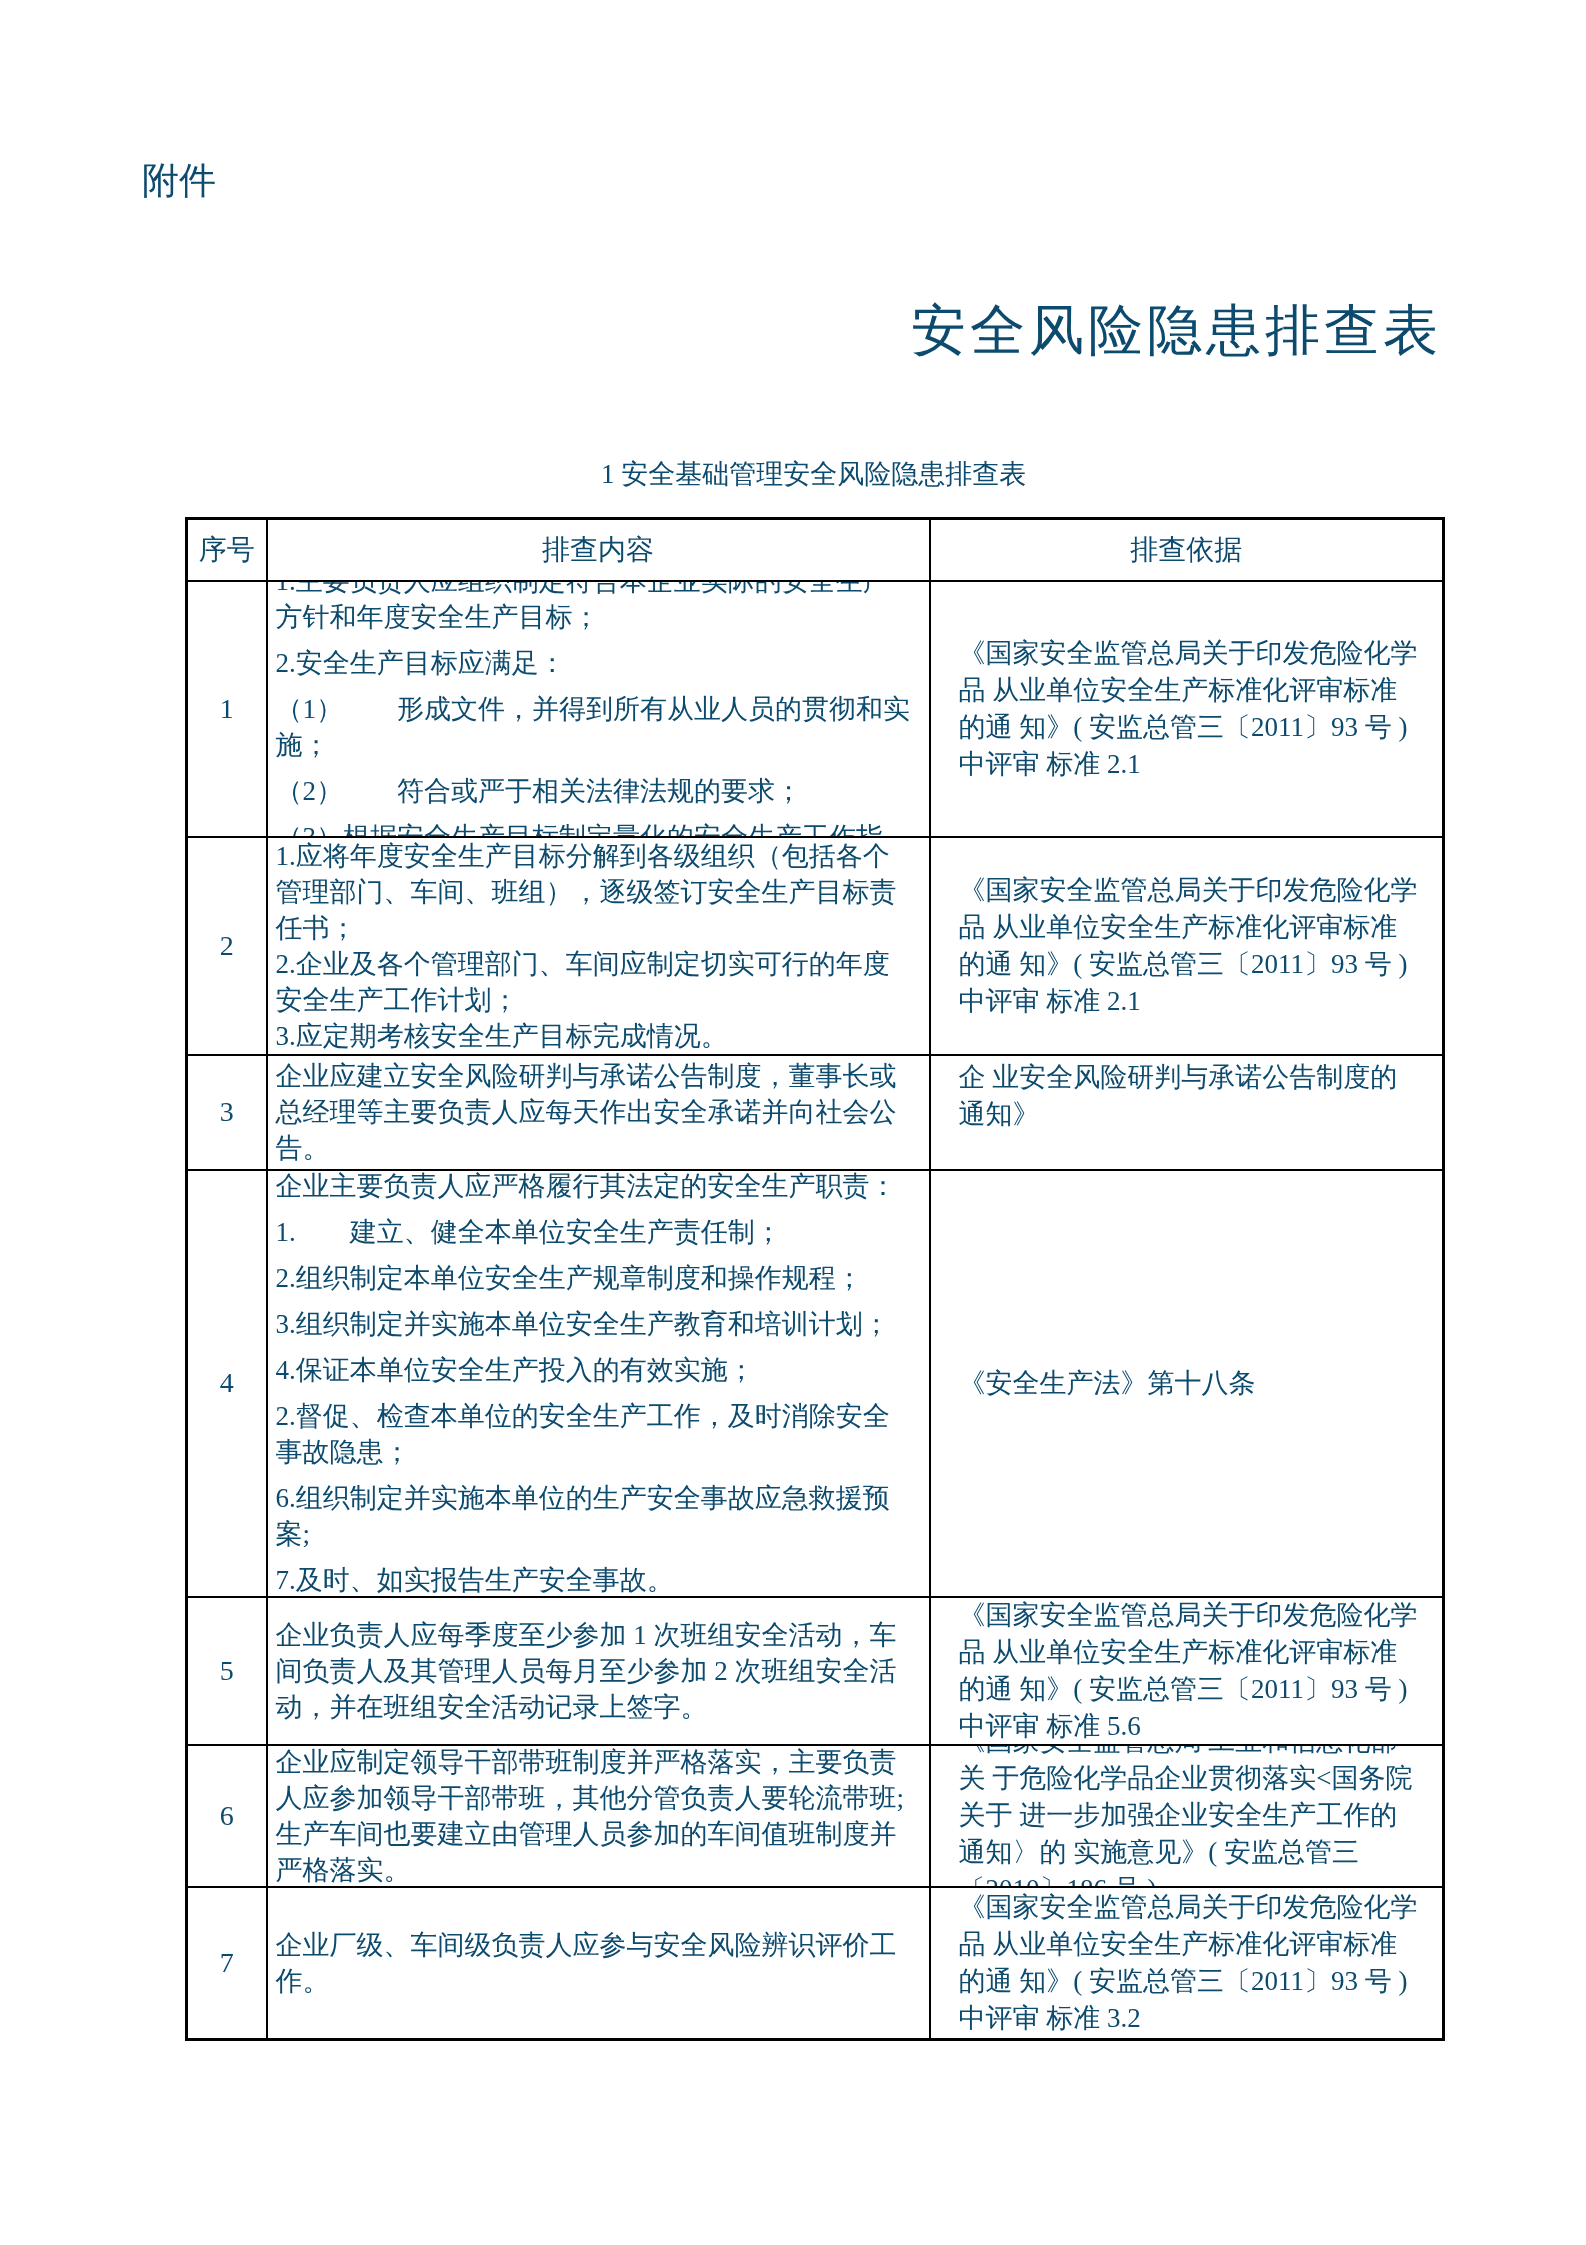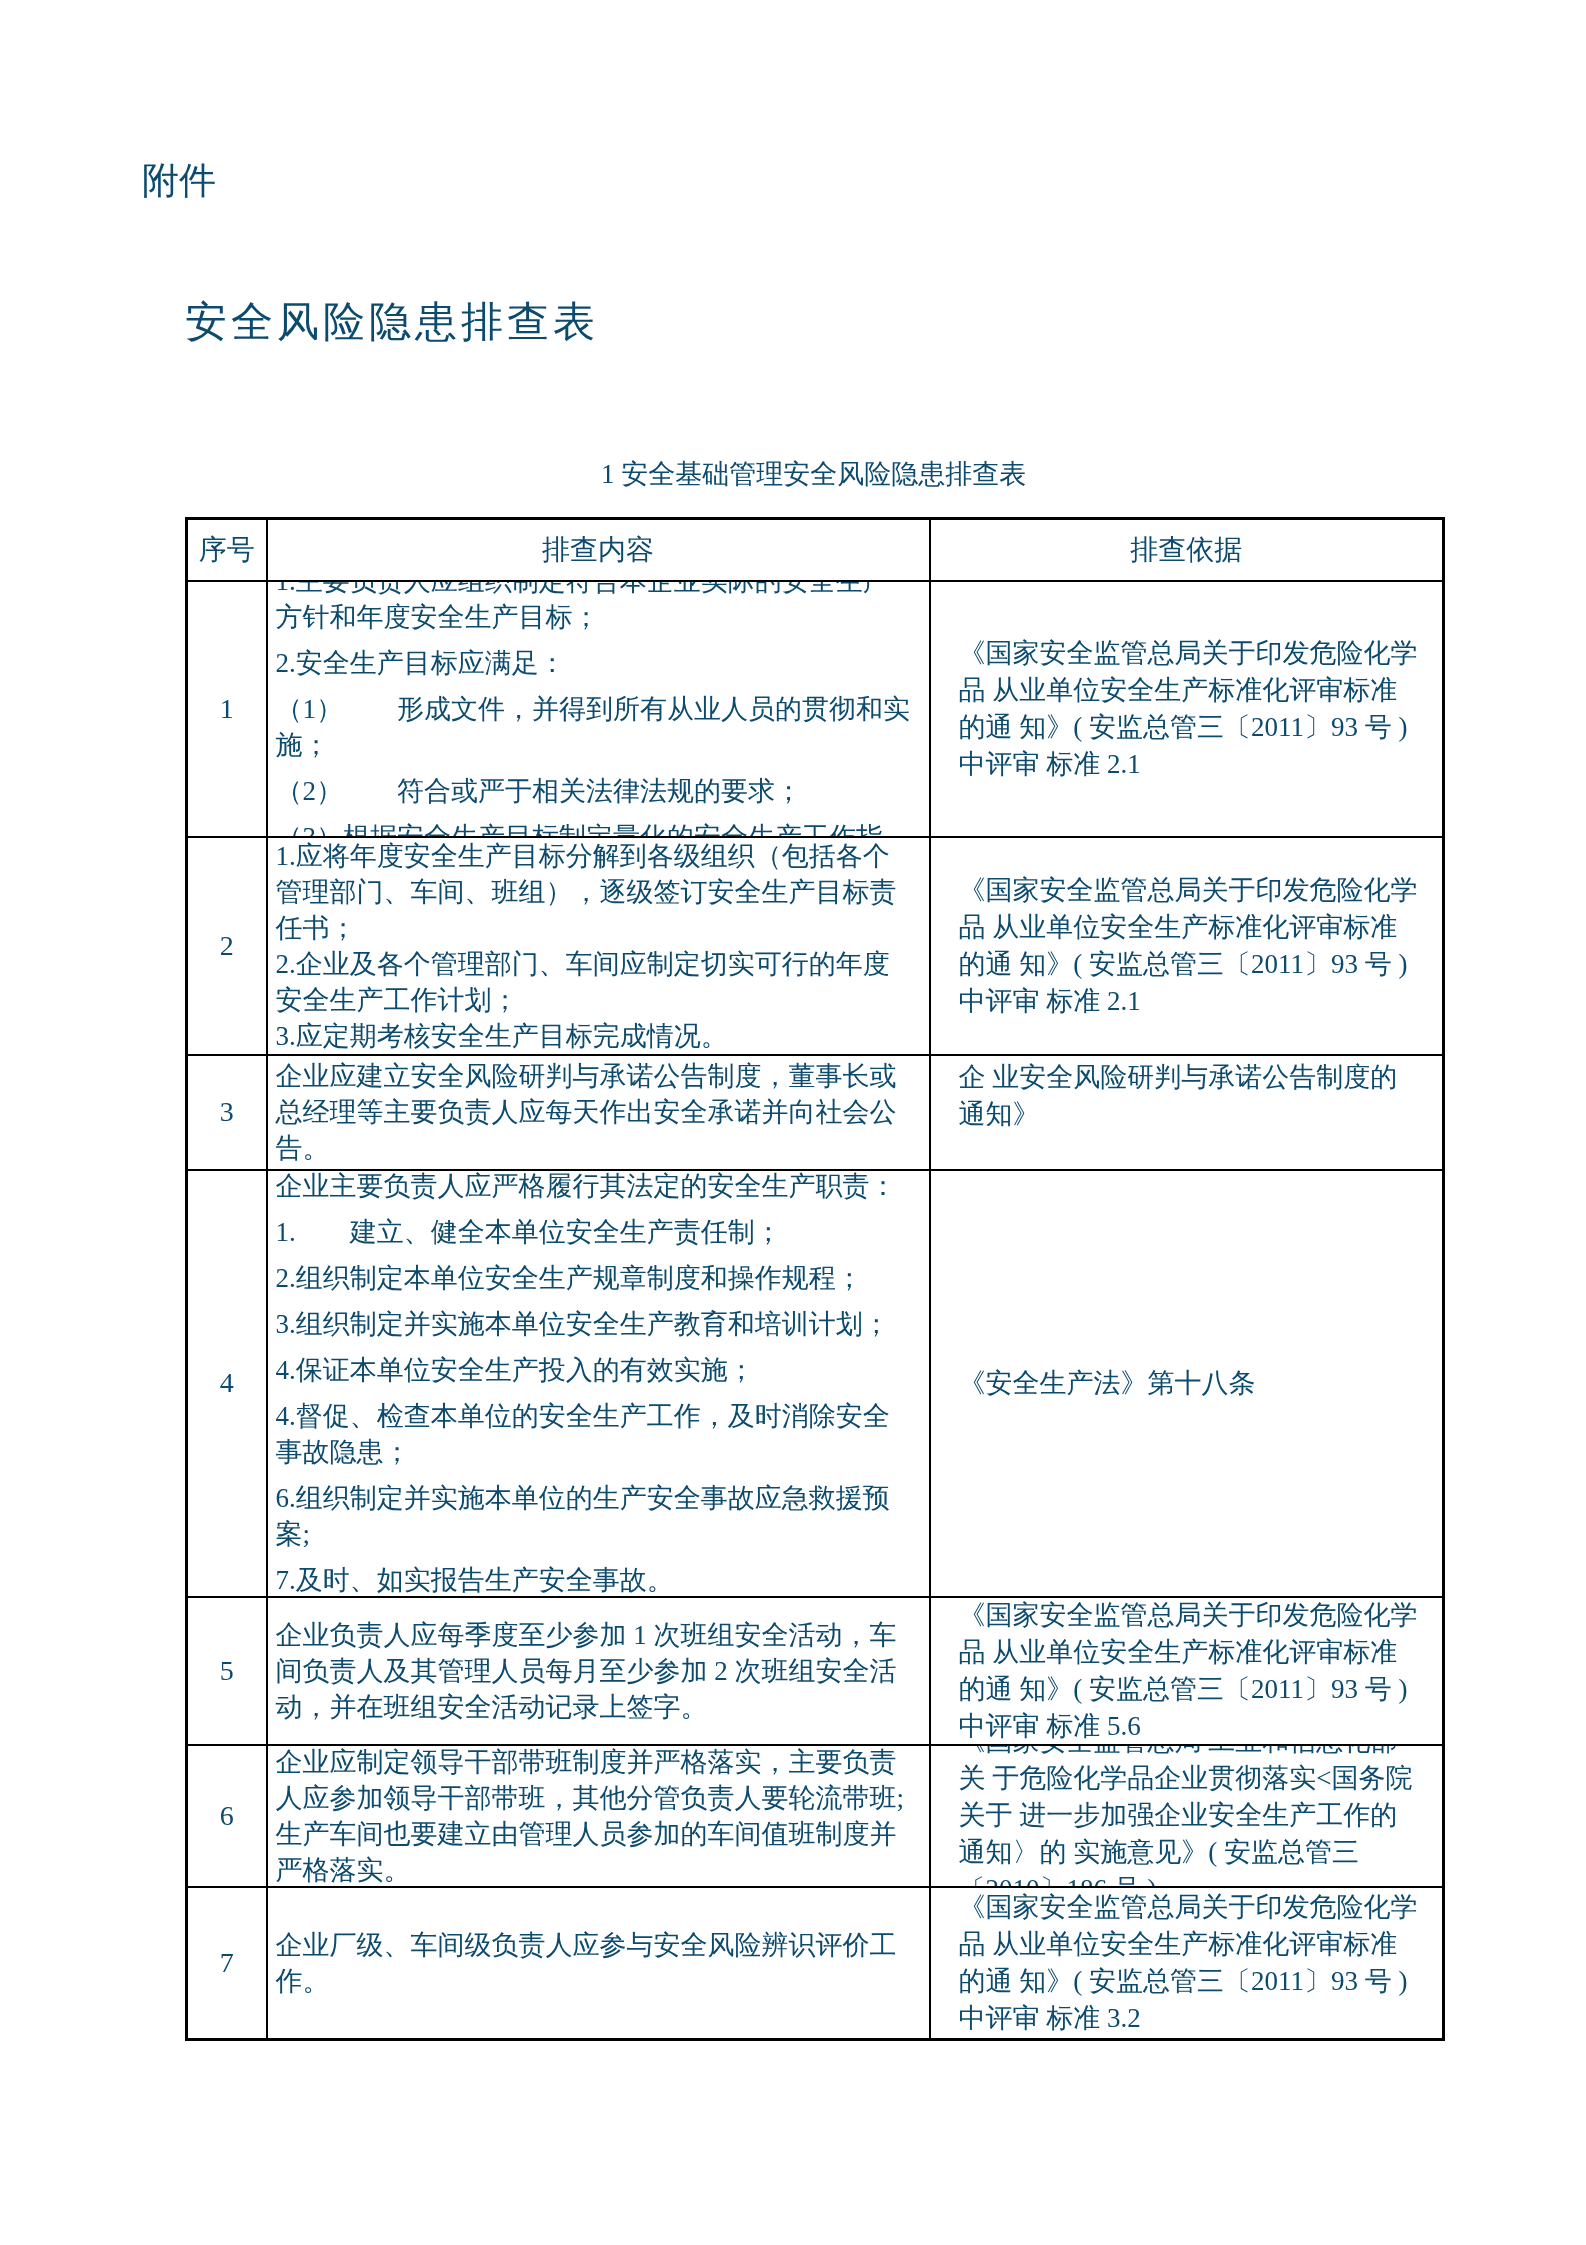--- a/index.html
+++ b/index.html
@@ -1,21 +1,21 @@
 <!DOCTYPE html>
 <html><head>
 <meta charset="utf-8">
 <style>
   html,body{margin:0;padding:0;background:#ffffff;}
   .page{position:relative;width:1586px;height:2245px;background:#ffffff;color:#0c4a6e;
         font-family:"Liberation Serif","DejaVu Serif",serif;overflow:hidden;}
   .attachment{position:absolute;left:142px;top:156px;font-size:37px;
         font-family:"Liberation Sans","DejaVu Sans",sans-serif;}
-  .doc-title{position:absolute;left:185px;top:294px;width:1257px;text-align:left;
-        font-size:42px;letter-spacing:4px;font-weight:500;
+  .doc-title{position:absolute;left:185px;top:294px;width:1257px;text-align:right;
+        font-size:55px;letter-spacing:4px;font-weight:500;
         font-family:"Liberation Sans","DejaVu Sans",sans-serif;}
   .caption{position:absolute;left:185px;top:456px;width:1257px;text-align:center;font-size:27px;}
   .main-table{position:absolute;left:185px;top:517px;width:1257px;border-collapse:collapse;
         table-layout:fixed;border:3px solid #000;}
   .main-table th,.main-table td{border:2px solid #000;padding:0;font-weight:normal;}
   .header-row{height:62px;}
   .header-row th{font-size:28px;text-align:center;vertical-align:middle;}
   .section-row{height:62px;}
   .section-row td{font-size:28px;text-align:center;vertical-align:middle;}
   .col-no{text-align:center;vertical-align:middle;font-size:28px;}
@@ -98,21 +98,21 @@
         </tr>
         <tr style="height: 427px;">
           <td class="col-no">4</td>
           <td class="col-content">
             <div class="cellbox spaced" style="height: 421px;">
               <p>企业主要负责人应严格履行其法定的安全生产职责：</p>
               <p>1.　　建立、健全本单位安全生产责任制；</p>
               <p>2.组织制定本单位安全生产规章制度和操作规程；</p>
               <p>3.组织制定并实施本单位安全生产教育和培训计划；</p>
               <p>4.保证本单位安全生产投入的有效实施；</p>
-              <p>4.督促、检查本单位的安全生产工作，及时消除安全 事故隐患；</p>
+              <p>2.督促、检查本单位的安全生产工作，及时消除安全 事故隐患；</p>
               <p>6.组织制定并实施本单位的生产安全事故应急救援预 案;</p>
               <p>7.及时、如实报告生产安全事故。</p>
             </div>
           </td>
           <td class="col-basis">
             <div class="cellbox" style="height: 421px;">
               <p>《安全生产法》第十八条</p>
             </div>
           </td>
         </tr>

